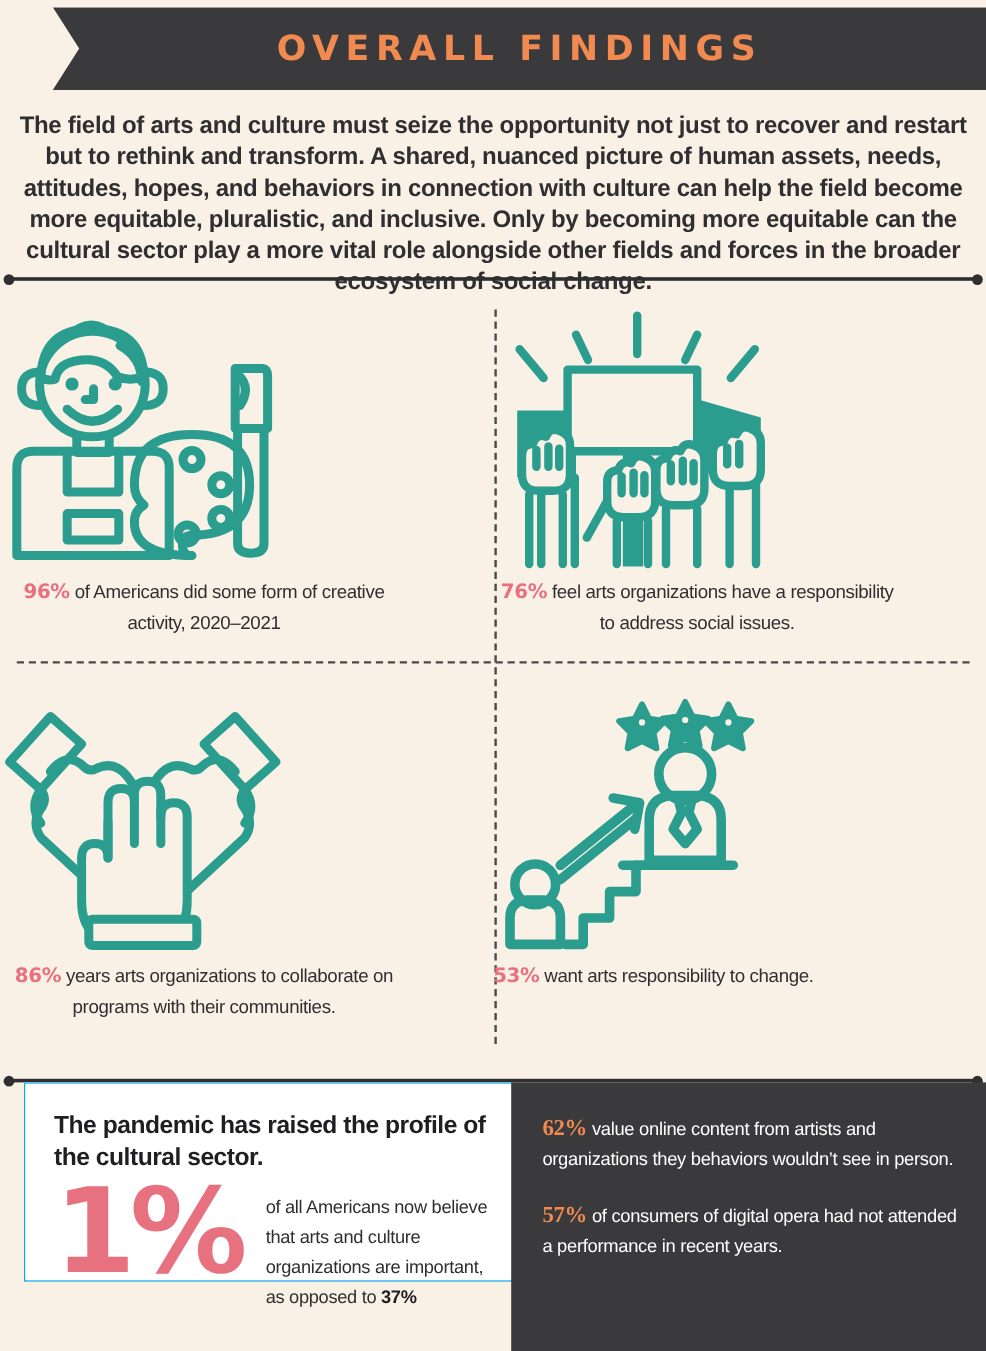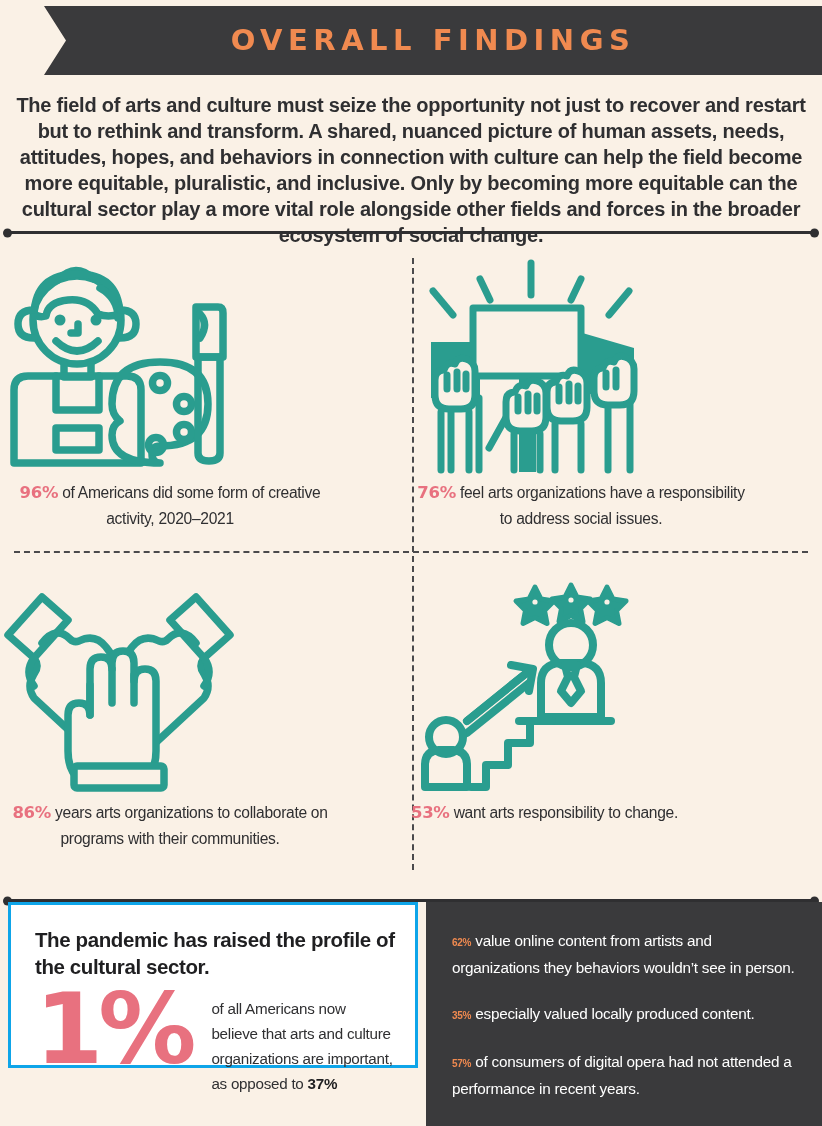--- a/index.html
+++ b/index.html
@@ -143,25 +143,25 @@
     color: #E8717F;
     font-weight: bold;
     font-family: "DejaVu Sans", sans-serif;
     font-size: 16.5px;
   }
 
   
   .white-card {
     position: absolute;
     top: 902px;
-    left: 8px;
+    left: 20px;
     width: 410px;
     height: 166px;
     background: #FFFFFF;
-    border: 3px solid #0ea5e9;
+    border: 1px solid #0ea5e9;
     padding: 21px 20px 0 24px;
   }
   .wc-heading {
     color: #1F1F21;
     font-family: "Liberation Sans", sans-serif;
     font-size: 20.5px;
     font-weight: bold;
     line-height: 27px;
     letter-spacing: -0.4px;
   }
@@ -204,22 +204,22 @@
     color: #FFFFFF;
     font-family: "Liberation Sans", sans-serif;
     font-size: 15.3px;
     line-height: 25px;
     letter-spacing: -0.25px;
     margin-bottom: 21px;
   }
   .pct-orange {
     color: #F08A50;
     font-weight: bold;
-    font-family: Liberation Sans, sans-serif;
-    font-size: 10px;
+    font-family: Liberation Serif, serif;
+    font-size: 19px;
     text-align: center;
   }
 </style>
 </head>
 <body>
 
 <div id="page">
 
   <div class="banner-wrap">
     <div class="banner">
@@ -391,17 +391,16 @@
   <div class="white-card">
     <div class="wc-heading">The pandemic has raised the profile of the cultural sector.</div>
     <div class="wc-body">
       <div class="wc-bignum">1%</div>
       <div class="wc-text"><span>of all Americans now believe that arts and culture organizations are important, as opposed to </span><b>37%</b></div>
     </div>
   </div>
 
   <div class="dark-card">
     <div class="dc-line"><span class="pct-orange">62%</span><span> value online content from artists and organizations they behaviors wouldn’t see in person.</span></div>
-    <div class="dc-line"><span class="pct-orange">35%</span><span> especially valued locally produced content.</span></div>
     <div class="dc-line"><span class="pct-orange">57%</span><span> of consumers of digital opera had not attended a performance in recent years.</span></div>
   </div>
 
 </div>
 
 </body></html>

